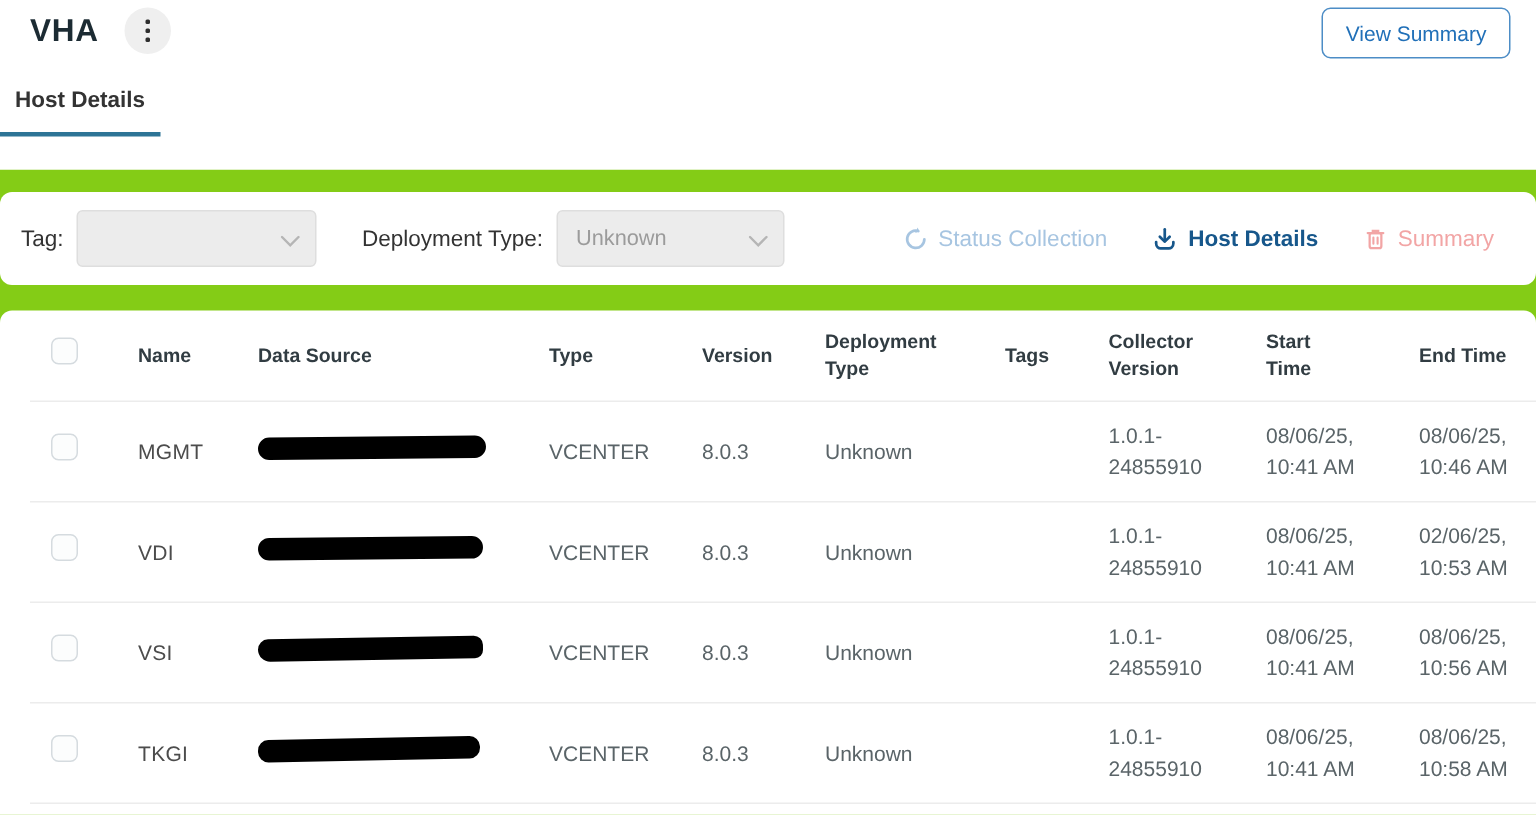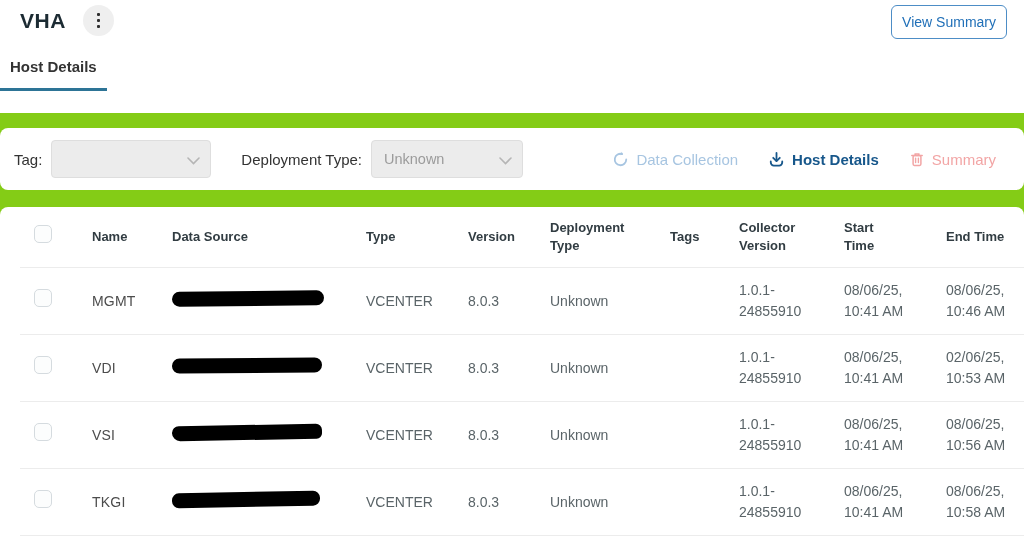--- a/index.html
+++ b/index.html
@@ -8,21 +8,21 @@
   .page { width:1024px; height:543px; position:relative; }
 
   
   .top { height:113px; background:#fff; position:relative; }
   .title-row { display:flex; align-items:center; padding:5px 0 0 20px; }
   .page-title { font-size:21px; font-weight:700; color:#1c2b33; letter-spacing:.5px; }
   .kebab { width:31px; height:31px; border-radius:50%; background:#efefef; border:none;
     margin-left:17px; cursor:pointer; display:flex; align-items:center; justify-content:center; }
   .dots { display:flex; flex-direction:column; gap:2.5px; }
   .dots i { width:3px; height:3.5px; background:#2e2e2e; border-radius:1px; }
-  .view-summary { position:absolute; top:5px; right:17px; height:34px; padding:0 10px;
+  .view-summary { position:absolute; top:5px; right:17px; height:34px; padding:0 15px;
     background:#fff; border:1px solid #4d8dc6; border-radius:6px; color:#2170b8;
     font-size:14px; font-weight:500; font-family:inherit; cursor:pointer; }
   .tabs { margin-top:22px; display:flex; }
   .tab { padding:0 10px 13px 10px; font-size:15px; font-weight:600; color:#333;
     border-bottom:3px solid transparent; cursor:pointer; min-width:103px; }
   .tab.active { border-bottom-color:#2d7496; }
 
   
   .content-bg { height:430px; background:#84cc16; padding-top:15px; }
 
@@ -111,21 +111,21 @@
             <path d="M1 1l5.5 5.5L12 1" stroke="#b5b5b5" stroke-width="1.6" fill="none" stroke-linecap="round"></path>
           </svg>
       </div>
 
       <div class="actions">
         <button class="action rerun">
           <svg width="17" height="17" viewBox="0 0 16 16">
               <path d="M13.4 8A5.4 5.4 0 1 1 9.6 2.85" fill="none" stroke="#a7c5e1" stroke-width="1.7" stroke-linecap="round"></path>
               <path d="M9.2 0.6l1 2.5-2.6.9z" fill="#a7c5e1"></path>
             </svg>
-          <span>Data Collection</span>
+          <span>Status Collection</span>
         </button>
         <button class="action hostdl">
           <svg width="17" height="17" viewBox="0 0 16 16">
               <path d="M8 1.8v7.4" fill="none" stroke="#17578b" stroke-width="1.7" stroke-linecap="round"></path>
               <path d="M4.9 6.4 8 9.5l3.1-3.1" fill="none" stroke="#17578b" stroke-width="1.7" stroke-linecap="round" stroke-linejoin="round"></path>
               <path d="M2.6 9.8v.9c0 2 1.6 3 2.8 3h5.2c1.2 0 2.8-1 2.8-3v-.9" fill="none" stroke="#17578b" stroke-width="1.7" stroke-linecap="round"></path>
             </svg>
           <span>Host Details</span>
         </button>
         <button class="action del">

